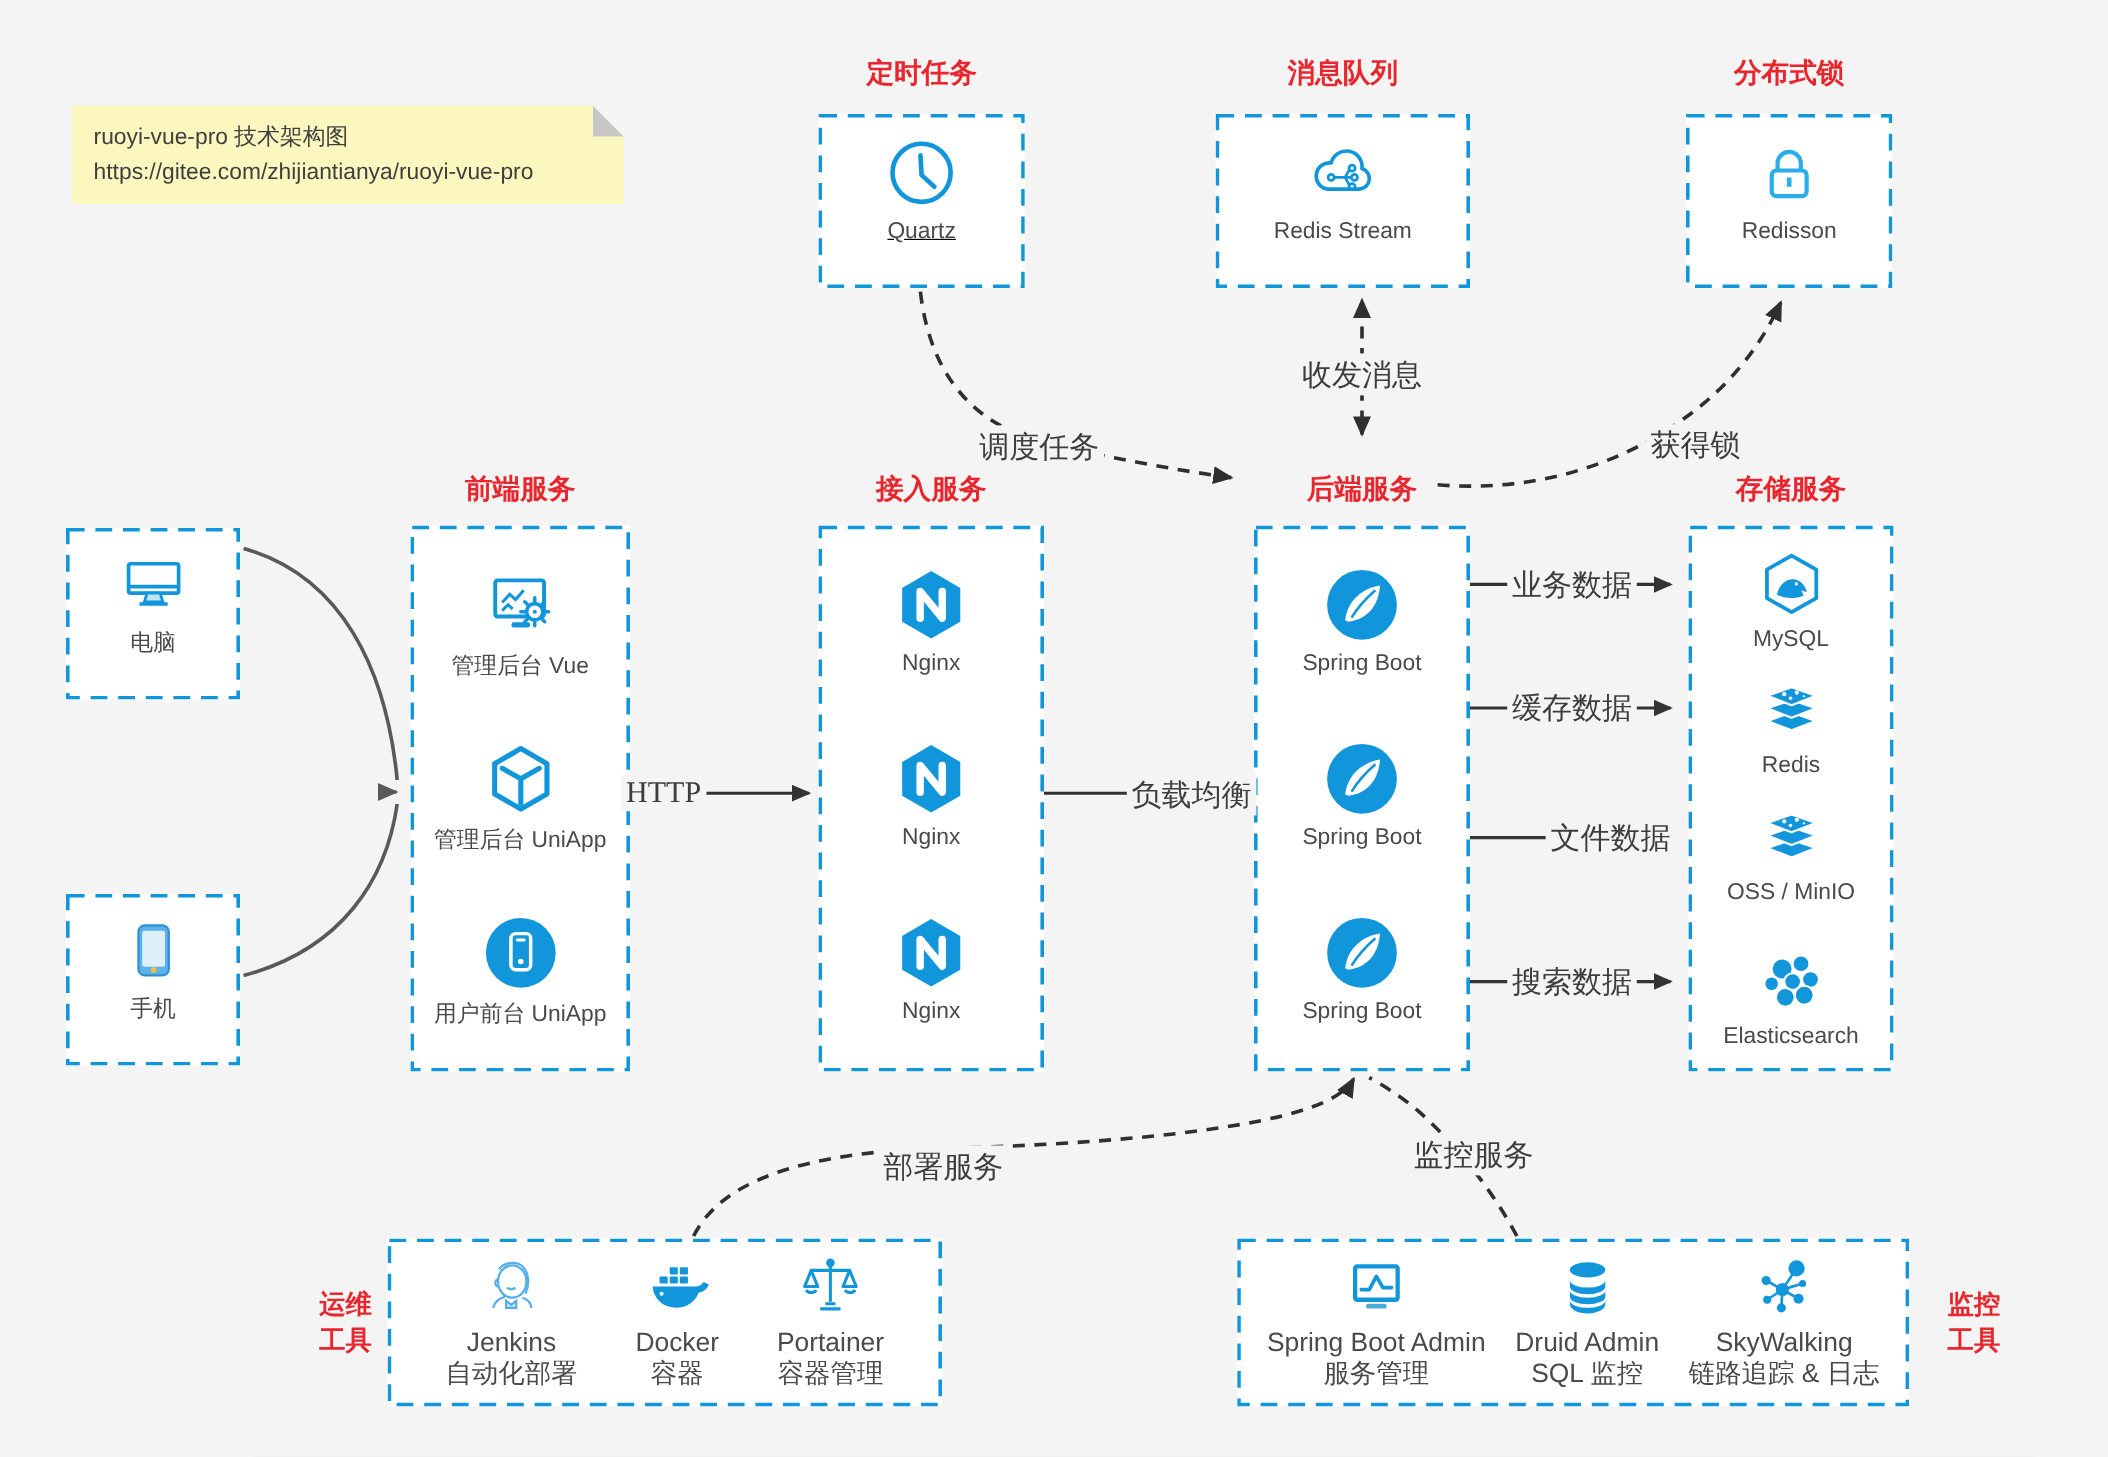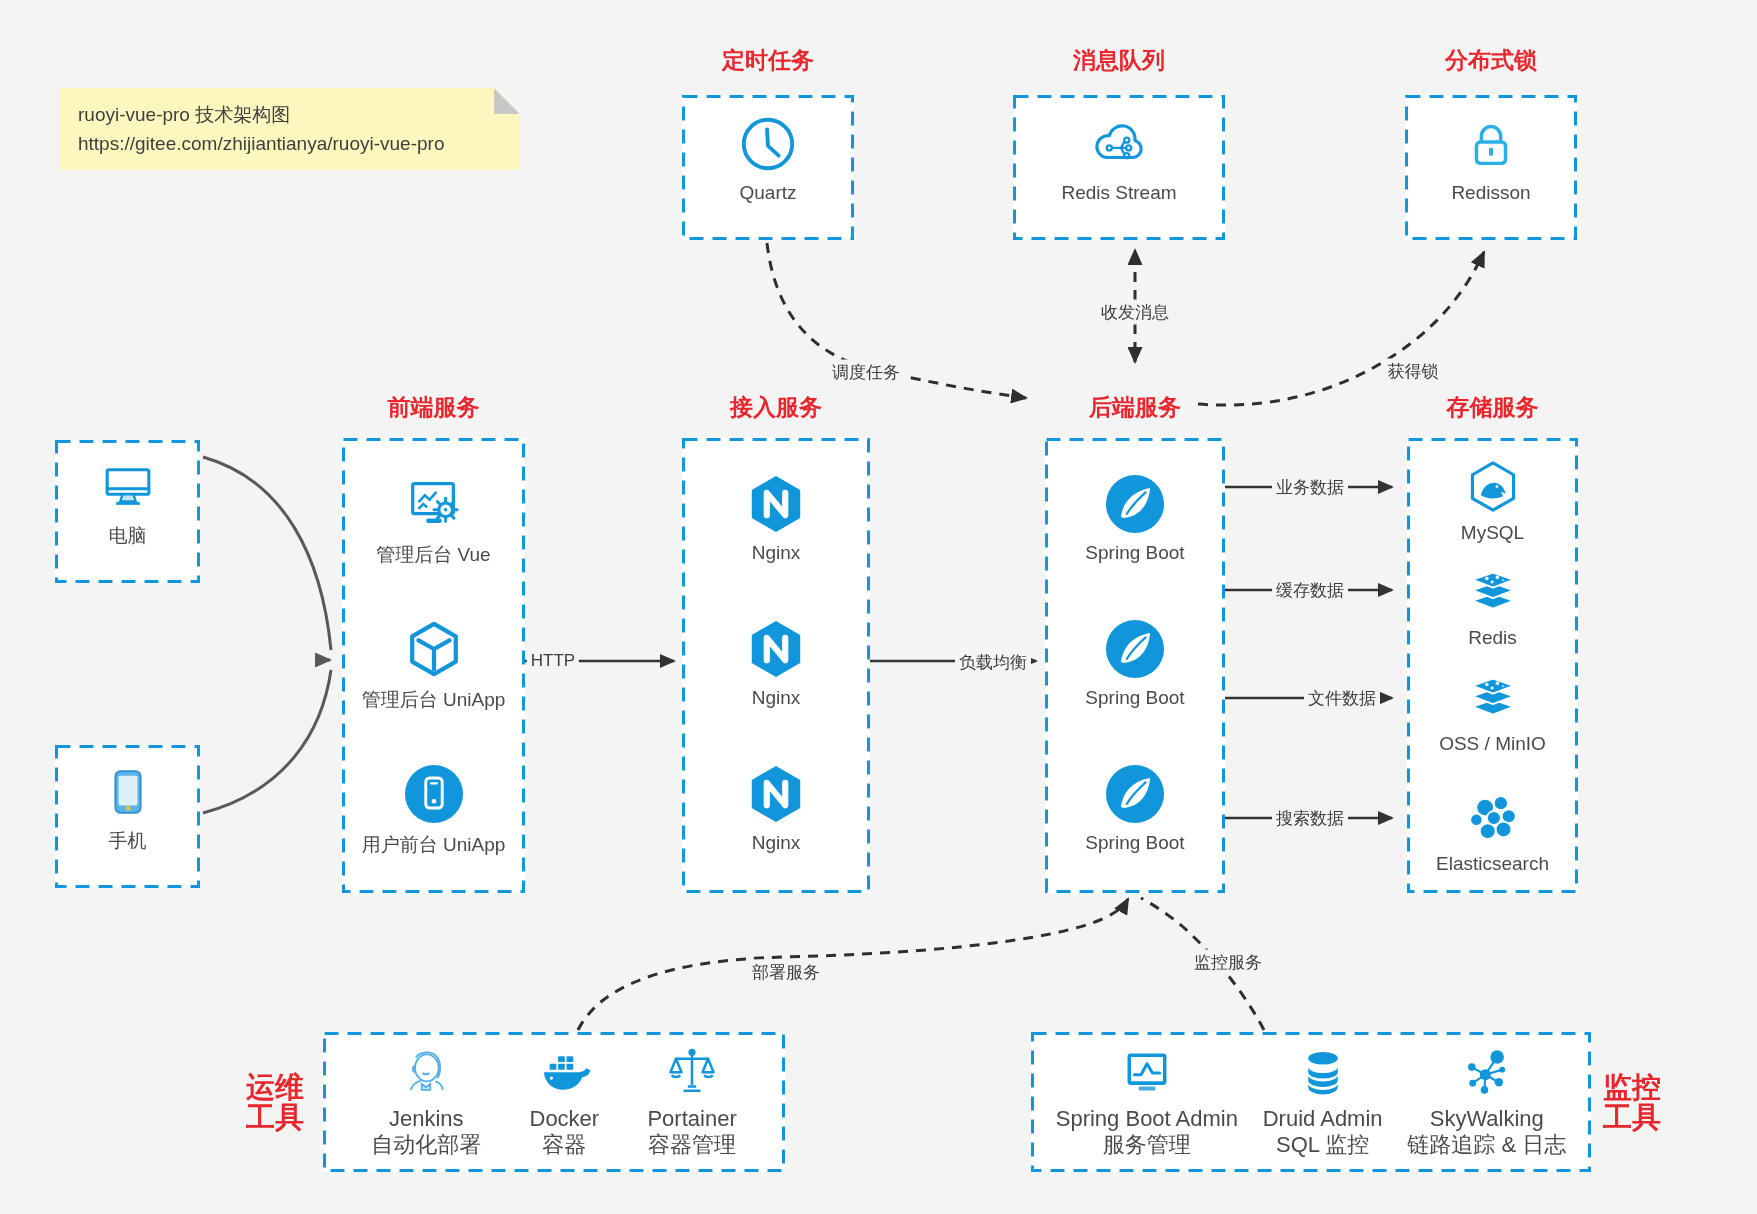--- a/index.html
+++ b/index.html
@@ -27,31 +27,31 @@
   .i54 svg{width:54px;height:54px;}
   .nlabel{font-size:19px;color:#4a4a4a;margin-top:7px;white-space:nowrap;}
 
   .citem{position:absolute;left:0;width:100%;display:flex;flex-direction:column;align-items:center;}
 
   .bottom-box{display:flex;flex-direction:row;justify-content:space-evenly;align-items:center;}
   .bitem{display:flex;flex-direction:column;align-items:center;}
   .bname,.bdesc{font-size:22px;color:#4a4a4a;line-height:26px;white-space:nowrap;}
   .bname{margin-top:6px;}
 
-  .side-label{position:absolute;z-index:3;font-size:29px;font-weight:bold;color:#e8262d;
-              line-height:30px;text-align:left;width:64px;}
+  .side-label{position:absolute;z-index:3;font-size:22px;font-weight:bold;color:#e8262d;
+              line-height:30px;text-align:right;width:64px;}
 
   
   #edges{position:absolute;left:0;top:0;z-index:4;pointer-events:none;}
   .solid{stroke:#333;stroke-width:2.6;fill:none;}
   .dash{stroke:#2f2f2f;stroke-width:3;fill:none;stroke-dasharray:10 8;}
   .gray{stroke:#595959;stroke-width:3;fill:none;}
 
   .elabel{position:absolute;transform:translate(-50%,-50%);background:#f4f4f4;padding:1px 4px;
-          font-size:17px;color:#3d3d3d;white-space:nowrap;z-index:6;}
+          font-size:25px;color:#3d3d3d;white-space:nowrap;z-index:6;font-family:Liberation Serif, serif;}
 </style>
 </head>
 <body>
 
 <div id="canvas">
 
   <svg id="edges" width="1757" height="1214">
     <defs>
       <marker id="mDark" markerUnits="userSpaceOnUse" markerWidth="16" markerHeight="14" refX="14" refY="7" orient="auto">
           <path d="M0 0 L16 7 L0 14 Z" fill="#333"></path>
@@ -83,21 +83,21 @@
   <div class="note">
     <div class="note-fold"></div>
     <div>ruoyi-vue-pro 技术架构图</div>
     <div>https://gitee.com/zhijiantianya/ruoyi-vue-pro</div>
   </div>
 
   <div class="rtitle" style="left:682px;top:45px;width:172px;">定时任务</div>
   <div class="rtitle" style="left:1013px;top:45px;width:212px;">消息队列</div>
   <div class="rtitle" style="left:1405px;top:45px;width:172px;">分布式锁</div>
 
-  <div class="dbox vflex" style="left:682px;top:95px;width:172px;height:145px;">
+  <div class="dbox vflex" style="left:682px;top:95px;width:172px;height:145px;text-decoration:underline;">
       <svg class="dash-rect" width="172" height="145">
         <rect x="1.5" y="1.5" width="169" height="142" fill="none" stroke="#1296db" stroke-width="3" stroke-dasharray="14 9"></rect>
       </svg>
     <span class="icon i62">
       <svg viewBox="0 0 64 64">
           <circle cx="32" cy="32" r="25" fill="none" stroke="#1296db" stroke-width="4"></circle>
           <path d="M31 17 L32 34 L43 44" fill="none" stroke="#1296db" stroke-width="4" stroke-linecap="round" stroke-linejoin="round"></path>
         </svg>
     </span>
     <span class="nlabel">Quartz</span>

